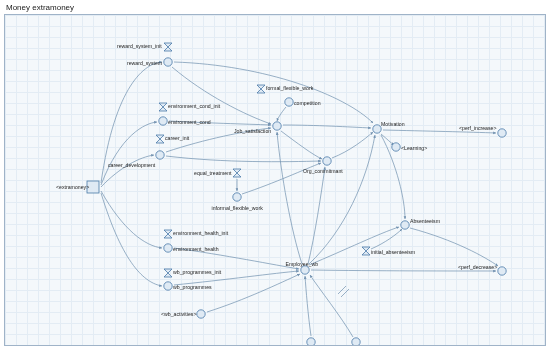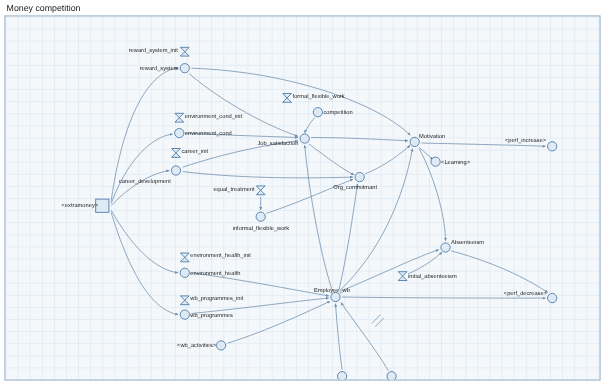--- a/index.html
+++ b/index.html
@@ -37,21 +37,21 @@
     white-space:nowrap;
     letter-spacing:0px;
     line-height:6px;
   }
 </style>
 </head>
 <body>
 
 <div id="app">
 
-  <div id="title-bar">Money competition</div>
+  <div id="title-bar">Money extramoney</div>
 
   <div id="canvas">
     <svg id="diagram-svg" viewBox="0 0 542 332" xmlns="http://www.w3.org/2000/svg">
       <defs>
         <marker id="arrow" markerWidth="5" markerHeight="5" refX="4" refY="2" orient="auto">
           <path d="M0,0 L4,2 L0,4 z" fill="#6f8fae"></path>
         </marker>
       </defs>
       <g id="links-layer">
           <path d="M 96 168 C 110 70, 140 48, 157 47" fill="none" stroke="#6f8fae" stroke-width="0.7" marker-end="url(#arrow)"></path>

